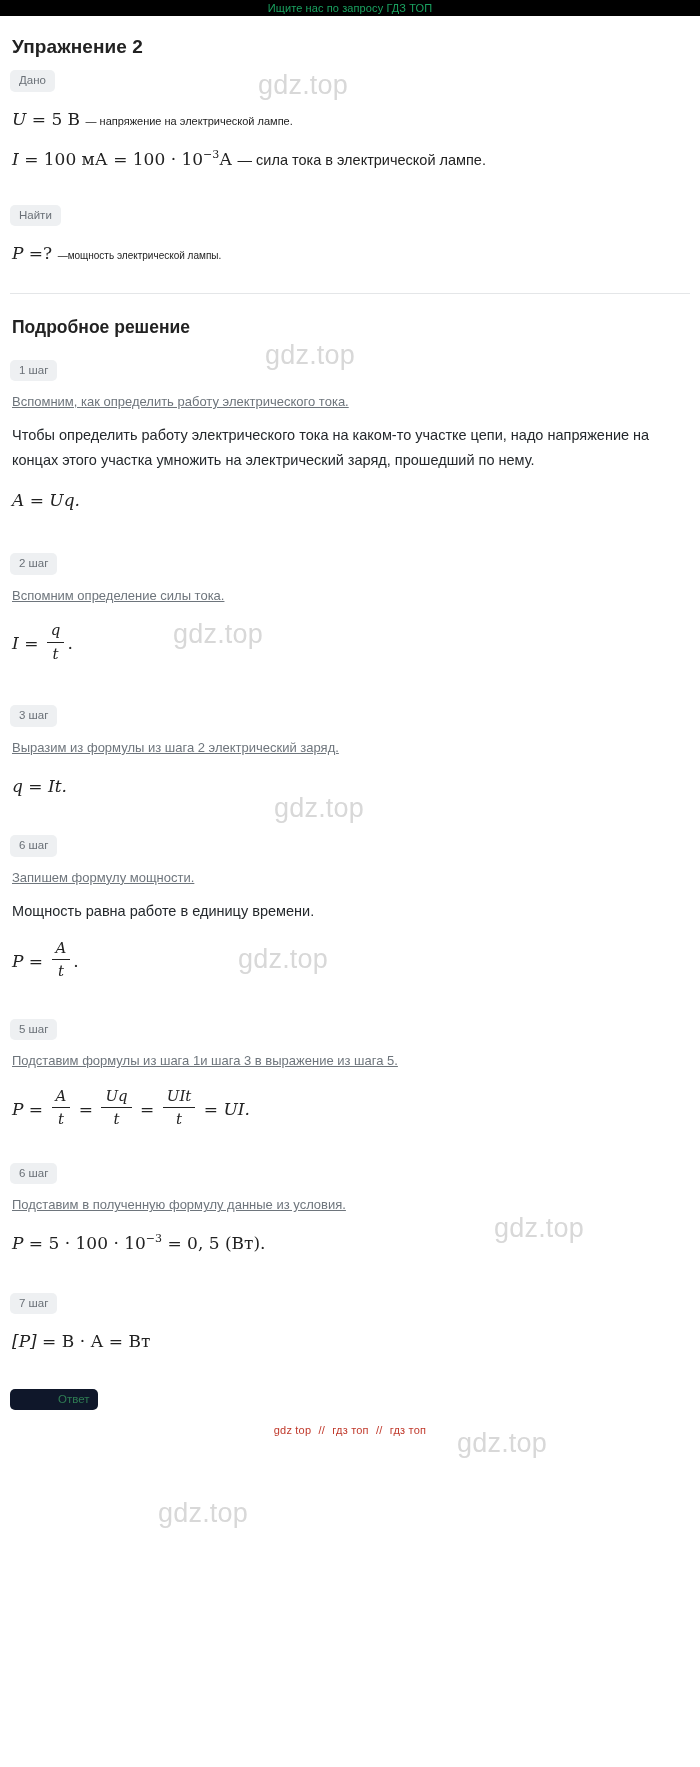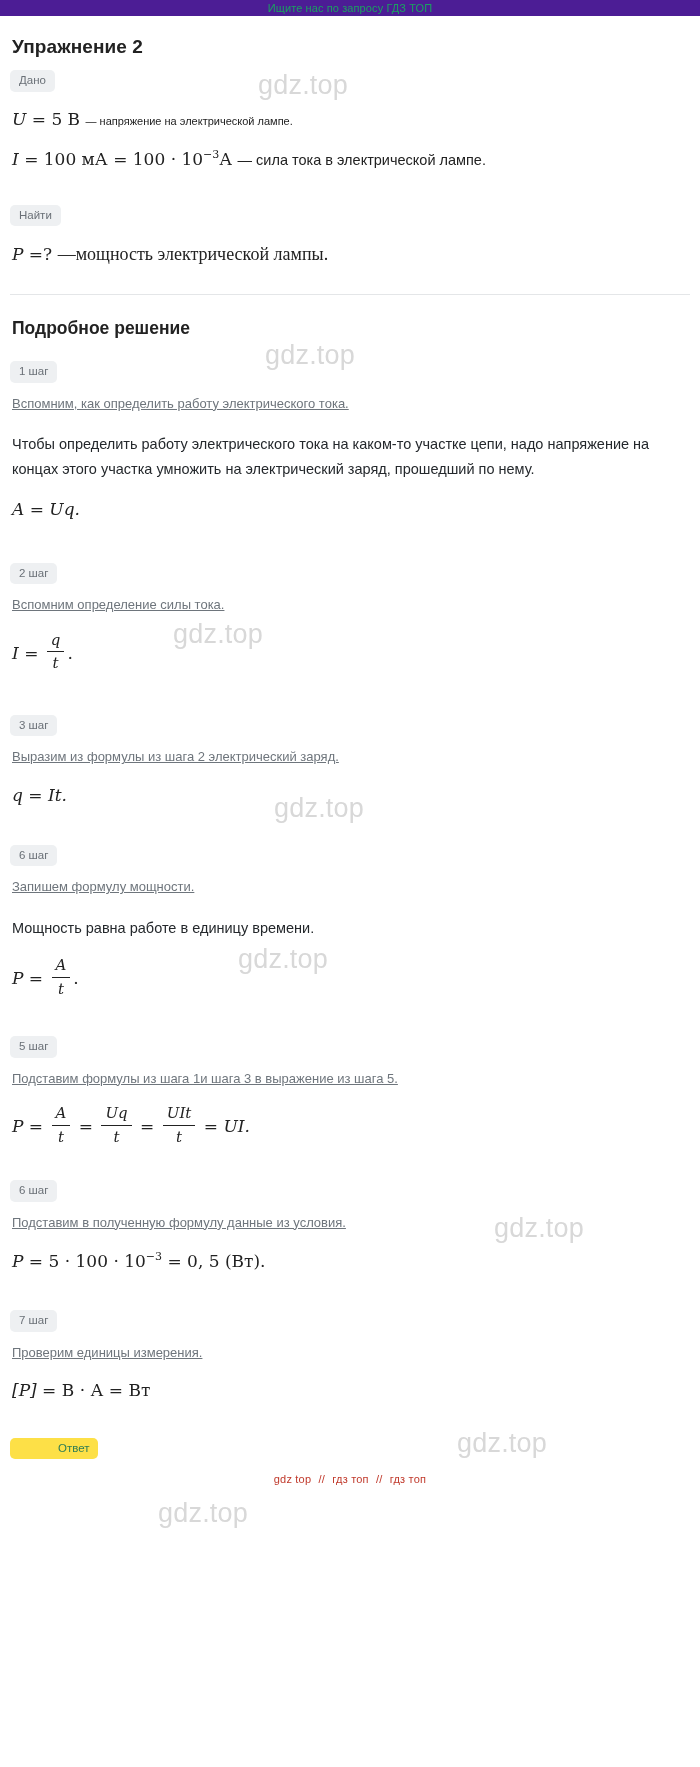--- a/index.html
+++ b/index.html
@@ -10,21 +10,21 @@
     font-family: "Liberation Sans", sans-serif;
   }
   body {
     width: 700px;
     min-height: 1767px;
     position: relative;
     color: #2b2b2b;
   }
   .topbar {
     height: 16px;
-    background: #4c1d95;
+    background: #000000;
     text-align: center;
     font-size: 11px;
     color: #1aa260;
     line-height: 16px;
     letter-spacing: 0.1px;
   }
   .page {
     padding: 0 10px 0 10px;
     position: relative;
   }
@@ -51,29 +51,29 @@
     display: inline-block;
     background: #eef0f2;
     color: #6a7077;
     font-size: 11.5px;
     border-radius: 5px;
     padding: 5px 9px 5px 9px;
     margin: 0;
     line-height: 1;
   }
   .chip.answer {
-    background: #fde047;
+    background: #0f172a;
     color: #2f7d54;
     padding-left: 48px;
   }
   .para {
     font-size: 14.5px;
     line-height: 1.72;
     color: #3a3f45;
-    margin: 18px 0 0 2px;
+    margin: 10px 0 0 2px;
   }
   .para.strong { color: #24282c; }
   .note {
     font-size: 13px;
     color: #6e757c;
     margin: 11px 0 0 2px;
     line-height: 1.6;
     text-decoration: underline;
   }
   .math {
@@ -170,21 +170,21 @@
     <span class="up" style="font-size:14.5px; font-family:'Liberation Sans',sans-serif;">— сила тока в электрической лампе.</span>
   </div>
 
   <div style="margin-top:32px;">
     <span class="chip">Найти</span>
   </div>
 
   <div class="math">
     <span>P</span>
     <span class="up">=?</span>
-    <span class="up" style="font-size:18px; font-family:Liberation Serif, serif;">—мощность электрической лампы.</span>
+    <span class="up" style="font-size:10px; font-family:Liberation Sans, sans-serif;">—мощность электрической лампы.</span>
   </div>
 
   <hr class="sep">
 
   <h2 class="sec-title">Подробное решение</h2>
 
   <div class="step-block">
     <span class="chip">1 шаг</span>
     <div class="note">Вспомним, как определить работу электрического тока.</div>
     <div class="para strong">Чтобы определить работу электрического тока на каком-то участке цепи, надо напряжение на концах этого участка умножить на электрический заряд, прошедший по нему.</div>
@@ -260,21 +260,20 @@
     <div class="math">
       <span>P</span>
       <span class="up">= 5 · 100 · 10</span><span class="sup">−3</span>
       <span class="up">= 0, 5</span>
       <span class="up">(Вт).</span>
     </div>
   </div>
 
   <div class="step-block" style="margin-top:36px;">
     <span class="chip">7 шаг</span>
-    <div class="note">Проверим единицы измерения.</div>
     <div class="math">
       <span>[P]</span>
       <span class="up">= В · А = Вт</span>
     </div>
   </div>
 
   <div style="margin-top:34px;">
     <span class="chip answer">Ответ</span>
   </div>
 

